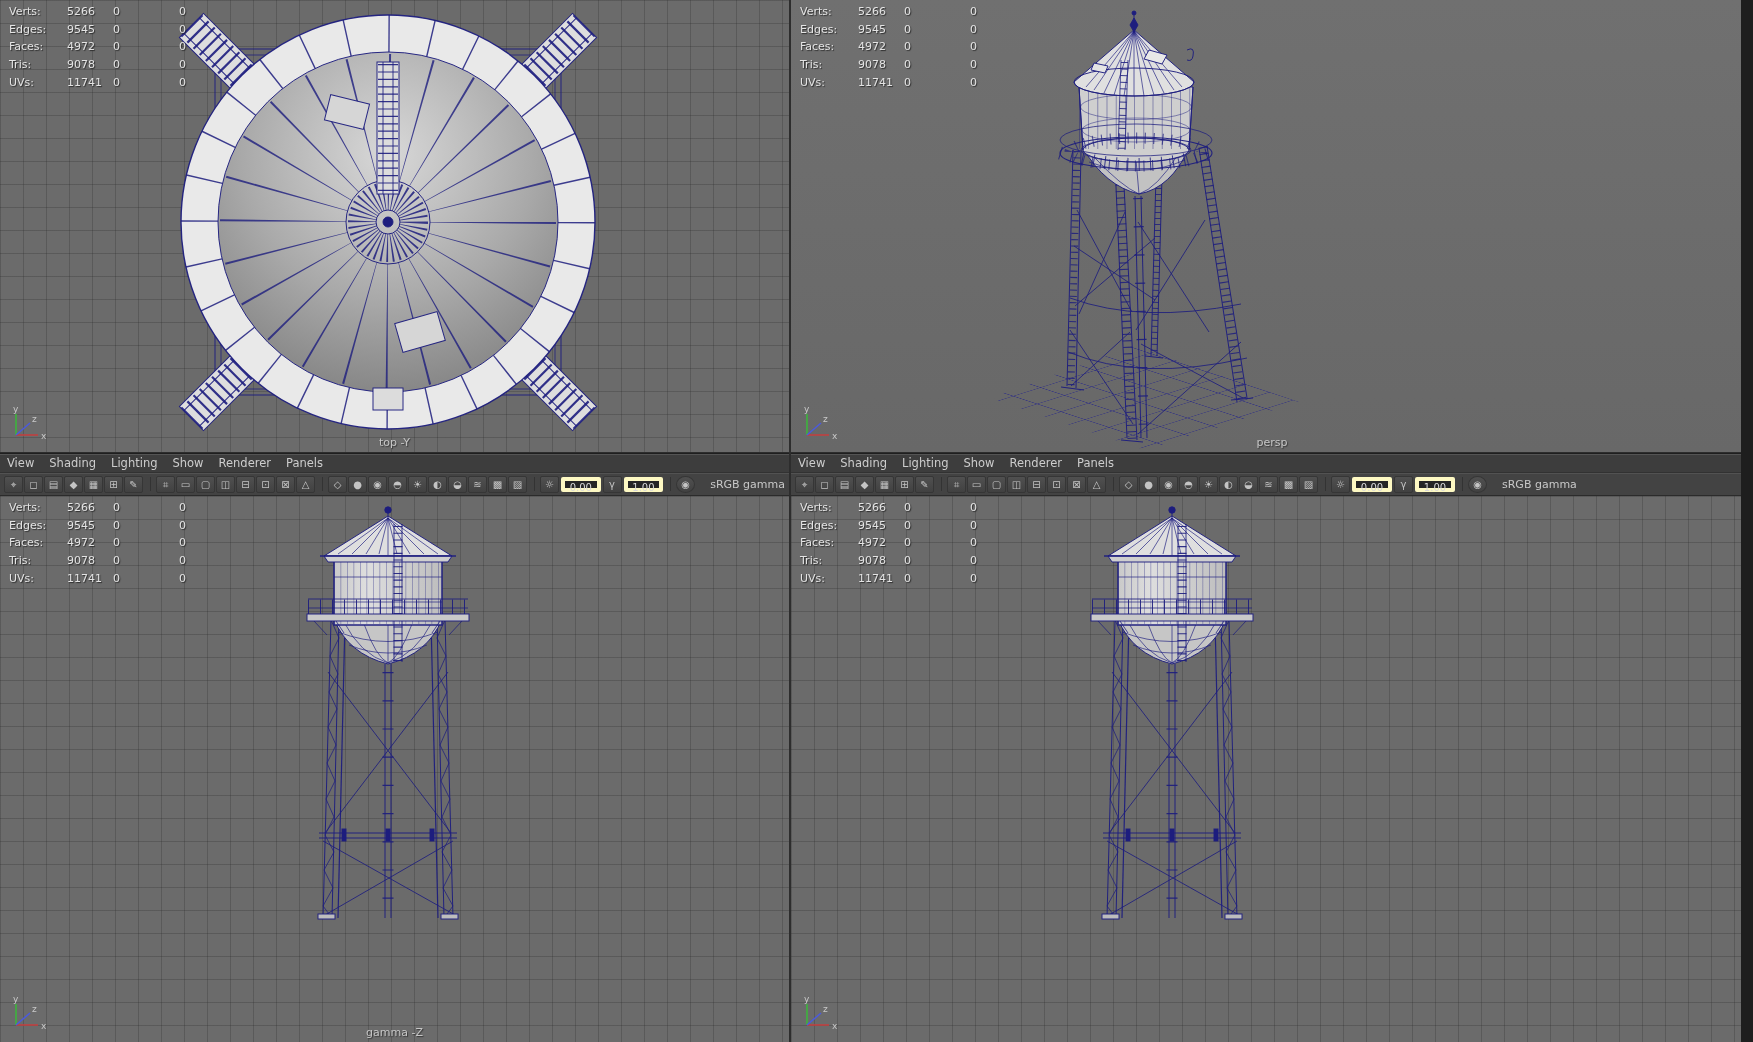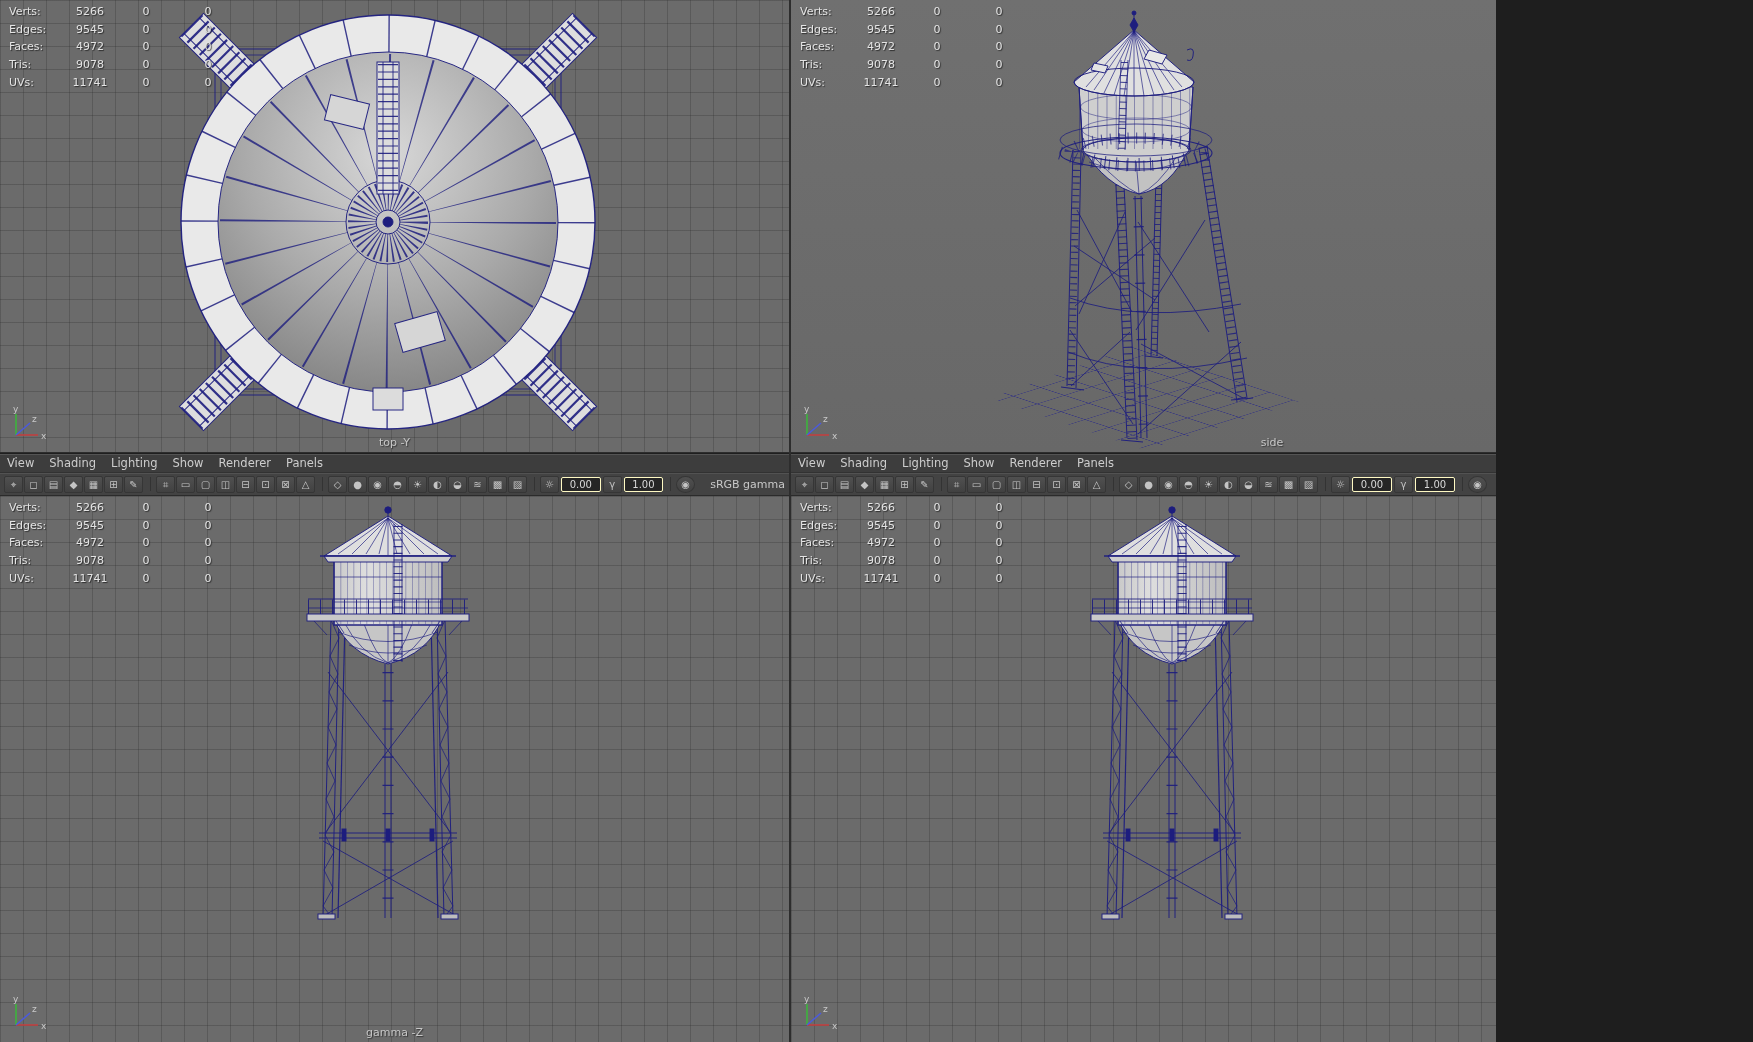--- a/index.html
+++ b/index.html
@@ -1,16 +1,16 @@
 <!DOCTYPE html>
 <html style="--wireframe: #1d1d7e; --viewport_bg: #6b6b6b; --grid_line: #565656; --menu_bg: #3d3d3d; --shaded_light: #e9e9e9; --shaded_mid: #cfcfcf; --hud_text: #e4e4e4;"><head>
 <meta charset="utf-8">
 <style>
   html,body{margin:0;padding:0;background:#1e1e1e;}
-  .app{position:relative;width:1496px;height:1042px;background:#2d2d2d;overflow:hidden;
+  .app{position:relative;width:1741px;height:1042px;background:#2d2d2d;overflow:hidden;
        font-family:"DejaVu Sans","Liberation Sans",sans-serif;}
 
   
   .viewport{position:absolute;overflow:hidden;background-color:var(--viewport_bg,#6b6b6b);}
   .grid-bg{background-image:
       repeating-linear-gradient(to right, rgba(40,40,40,.26) 0 1px, transparent 1px 23px),
       repeating-linear-gradient(to bottom, rgba(40,40,40,.26) 0 1px, transparent 1px 23px);}
   .vp-tl{left:0;top:0;width:789px;height:452px;}
   .vp-tr{left:791px;top:0;width:962px;height:452px;background:linear-gradient(#707070,#686868);}
 
@@ -20,41 +20,41 @@
 
   .vp-content{position:relative;flex:1;background-color:var(--viewport_bg,#6b6b6b);}
 
   .wire{position:absolute;left:0;top:0;}
   .wiregrp{stroke:var(--wireframe,#1d1d7e);}
 
   
   .hud{position:absolute;left:9px;top:3px;color:#e4e4e4;font-size:11px;
        text-shadow:1px 1px 1px rgba(35,35,35,.85);pointer-events:none;}
   .hud-row{display:grid;grid-template-columns:58px 46px 66px 58px;height:17.6px;align-items:center;}
-  .hud-val{text-align:center;}
+  .hud-val{text-align:left;}
 
   
   .vplabel{position:absolute;bottom:3px;left:0;right:0;text-align:center;color:#c6c6c6;
            font-size:11px;text-shadow:1px 1px 1px #383838;pointer-events:none;}
   .gizmo{position:absolute;left:6px;bottom:7px;}
 
   
   .menubar{height:18px;background:var(--menu_bg,#3d3d3d);display:flex;align-items:center;
            padding:0 7px;border-bottom:1px solid #323232;box-shadow:inset 0 1px 0 #545454;}
   .menu-item{color:#cdcdcd;font-size:11.5px;margin-right:15px;cursor:default;white-space:nowrap;}
 
   
   .toolbar{height:22px;background:#434343;display:flex;align-items:center;padding:0 4px;
            border-bottom:1px solid #2b2b2b;box-shadow:inset 0 1px 0 #525252;}
   .tb-group{display:flex;gap:1px;margin-right:2px;}
   .tb-icon{width:19px;height:17px;background:linear-gradient(#505050,#414141);border:1px solid #363636;
            border-radius:2px;color:#c4c4c4;font-size:10px;line-height:15px;text-align:center;
            display:inline-block;box-sizing:border-box;overflow:hidden;}
   .tb-sep{width:1px;height:14px;background:#333;margin:0 5px;}
-  .tb-field{width:40px;height:15px;background:#262626;border:1px solid #fef9c3;border-radius:2px;
+  .tb-field{width:40px;height:15px;background:#262626;border:4px solid #fef9c3;border-radius:2px;
             color:#d9d9d9;font-size:10px;line-height:13px;text-align:center;margin:0 2px;box-sizing:border-box;}
   .tb-label{color:#c8c8c8;font-size:11px;margin-left:15px;white-space:nowrap;}
   .round{border-radius:50%;}
 </style>
 </head>
 <body>
 
 <svg width="0" height="0" style="position:absolute" aria-hidden="true">
   <defs>
     <linearGradient id="cylG" x1="0" y1="0" x2="1" y2="0">
@@ -351,21 +351,21 @@
     <svg class="gizmo" width="46" height="42" viewBox="0 0 46 42">
       <g stroke-width="1.6" fill="none">
         <line x1="10" y1="32" x2="32" y2="32" stroke="#c04040"></line>
         <line x1="10" y1="32" x2="10" y2="11" stroke="#3db43d"></line>
         <line x1="10" y1="32" x2="24" y2="20" stroke="#4b5bdc"></line>
       </g>
       <text x="35" y="36" font-size="9" fill="#c9c9c9">x</text>
       <text x="7" y="9" font-size="9" fill="#c9c9c9">y</text>
       <text x="26" y="19" font-size="9" fill="#c9c9c9">z</text>
     </svg>
-    <div class="vplabel">side</div>
+    <div class="vplabel">persp</div>
   </div>
 
   <div class="panel pb-l">
     <div class="menubar">
 
     <span class="menu-item">View</span>
         <span class="menu-item">Shading</span>
         <span class="menu-item">Lighting</span>
         <span class="menu-item">Show</span>
         <span class="menu-item">Renderer</span>

